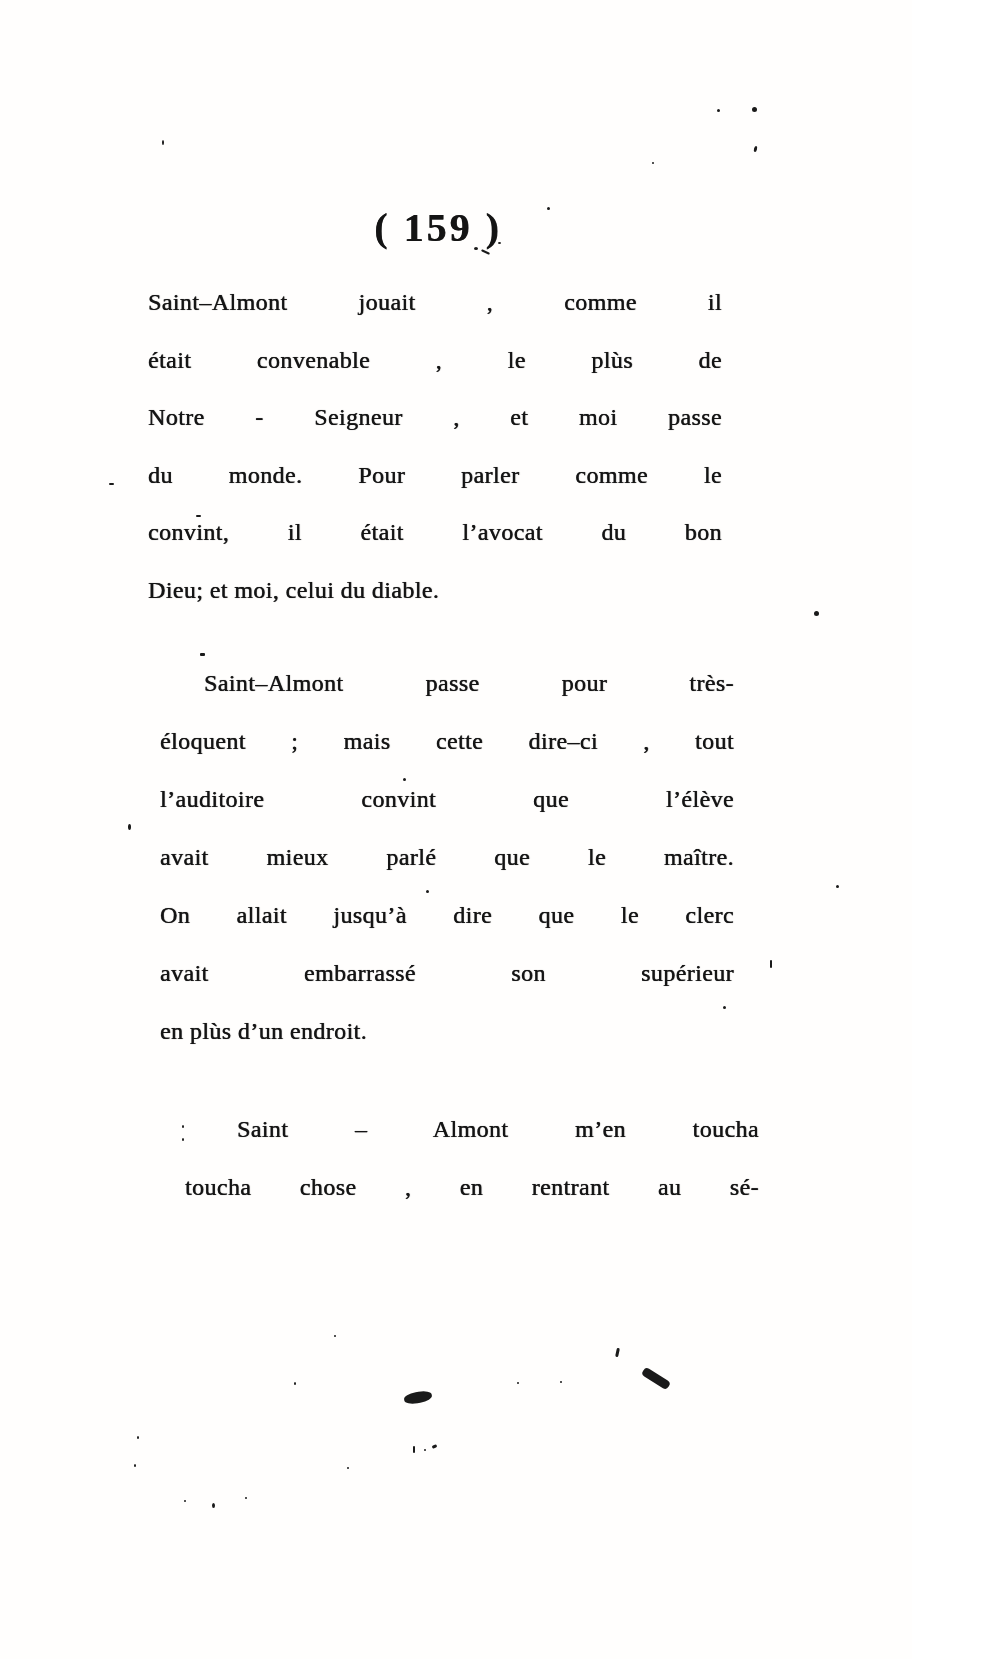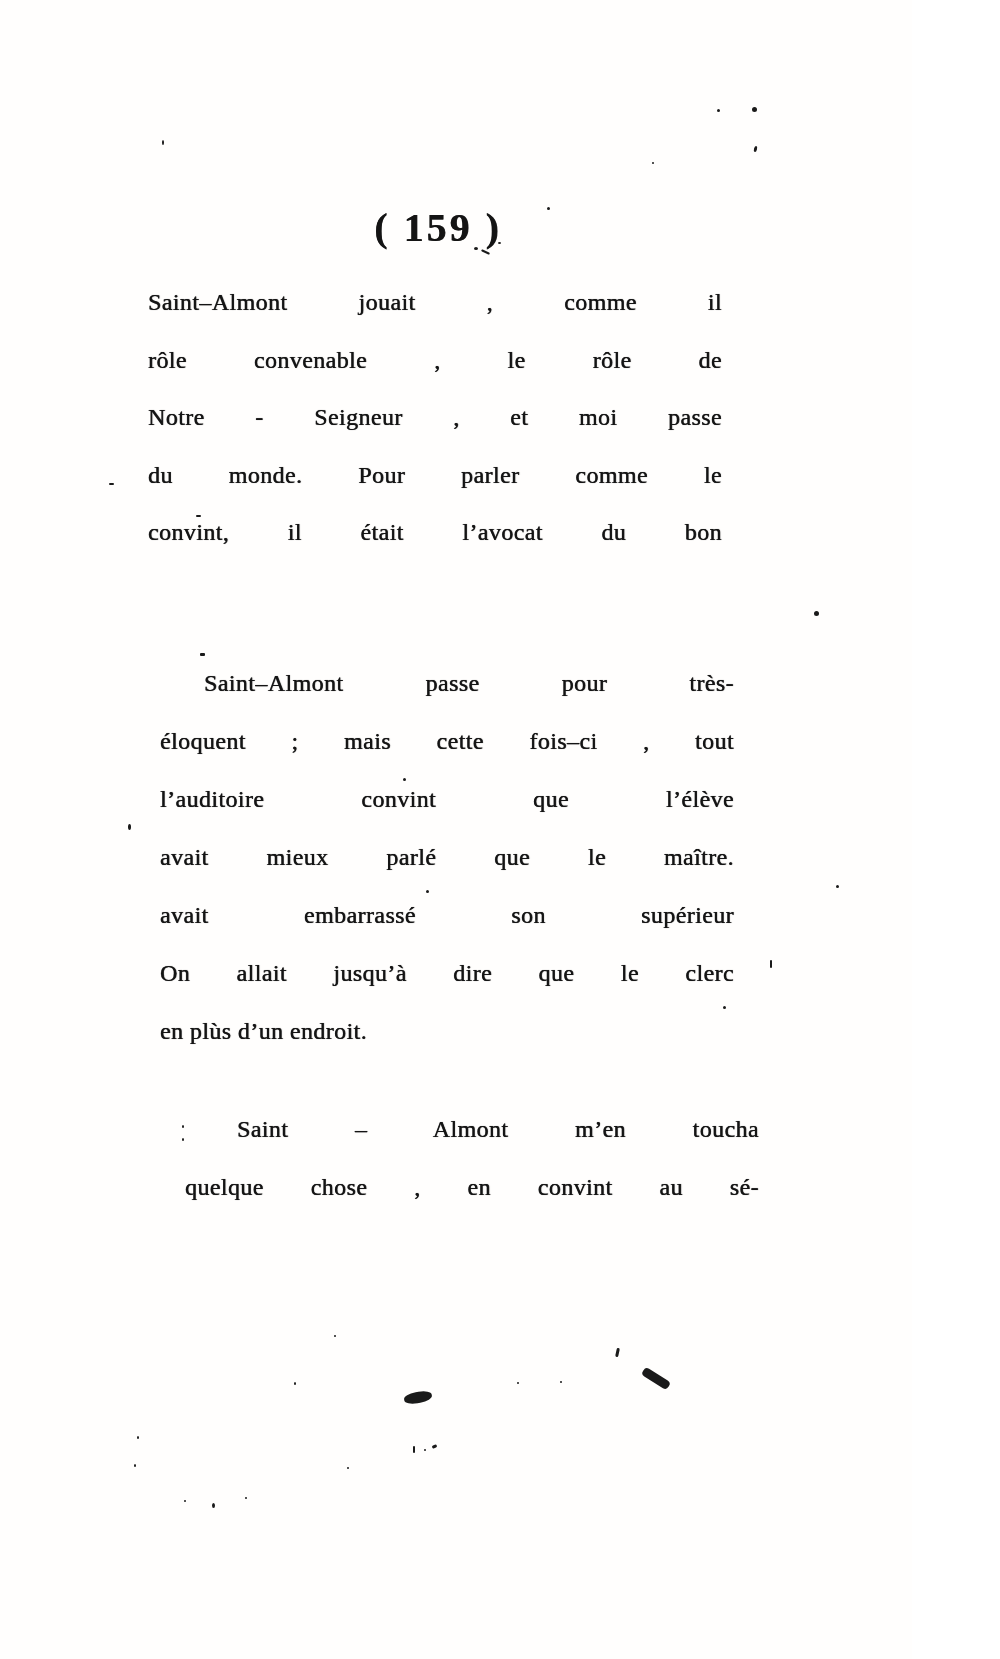--- a/index.html
+++ b/index.html
@@ -60,39 +60,40 @@
   }
 </style>
 </head>
 <body>
 
 <div class="page">
   <div class="page-number">( 159 )</div>
 
   <div class="paragraph paragraph-1">
       <div class="line">Saint–Almont jouait , comme il</div>
-      <div class="line">rôle convenable , le rôle de</div>
+      <div class="line">était convenable , le plùs de</div>
       <div class="line">Notre - Seigneur , et moi passe</div>
       <div class="line">du monde. Pour parler comme le</div>
       <div class="line">convint, il était l’avocat du bon</div>
+      <div class="line ragged">Dieu; et moi, celui du diable.</div>
     </div>
 
   <div class="paragraph paragraph-2">
       <div class="line" style="text-indent: 44px;">Saint–Almont passe pour très-</div>
-      <div class="line">éloquent ; mais cette fois–ci , tout</div>
+      <div class="line">éloquent ; mais cette dire–ci , tout</div>
       <div class="line">l’auditoire convint que l’élève</div>
       <div class="line">avait mieux parlé que le maître.</div>
+      <div class="line">On allait jusqu’à dire que le clerc</div>
       <div class="line">avait embarrassé son supérieur</div>
-      <div class="line">On allait jusqu’à dire que le clerc</div>
       <div class="line ragged">en plùs d’un endroit.</div>
     </div>
 
   <div class="paragraph paragraph-3">
       <div class="line" style="text-indent: 52px;">Saint – Almont m’en toucha</div>
-      <div class="line">quelque chose , en convint au sé-</div>
+      <div class="line">toucha chose , en rentrant au sé-</div>
     </div>
 
   <div class="speck-layer">
       <div class="speck" style="left: 162px; top: 140px; width: 2px; height: 5px; background: rgb(26, 26, 26);"></div>
       <div class="speck" style="left: 717px; top: 109px; width: 3px; height: 3px; background: rgb(26, 26, 26);"></div>
       <div class="speck" style="left: 752px; top: 107px; width: 5px; height: 5px; background: rgb(26, 26, 26);"></div>
       <div class="speck" style="left: 754px; top: 146px; width: 3px; height: 6px; background: rgb(26, 26, 26); transform: rotate(15deg);"></div>
       <div class="speck" style="left: 652px; top: 162px; width: 2px; height: 2px; background: rgb(26, 26, 26);"></div>
       <div class="speck" style="left: 547px; top: 207px; width: 3px; height: 3px; background: rgb(26, 26, 26);"></div>
       <div class="speck" style="left: 474px; top: 247px; width: 4px; height: 3px; background: rgb(26, 26, 26);"></div>

